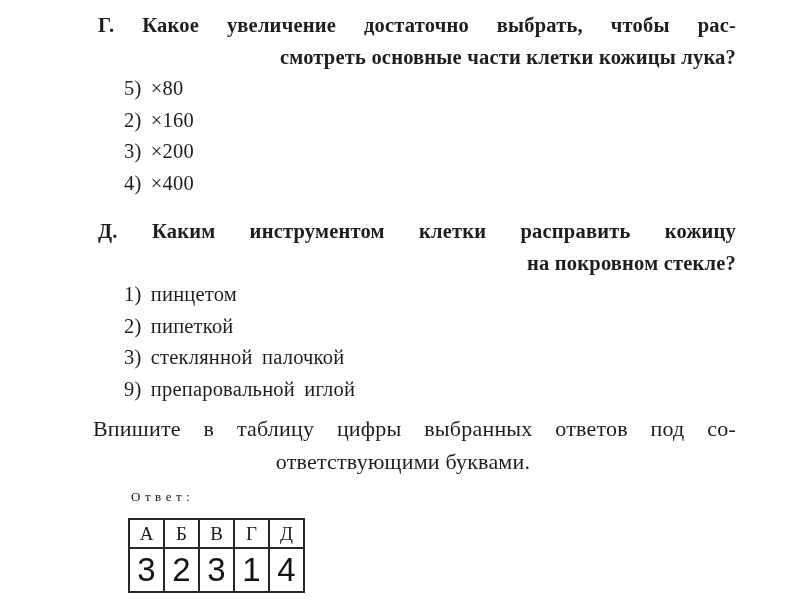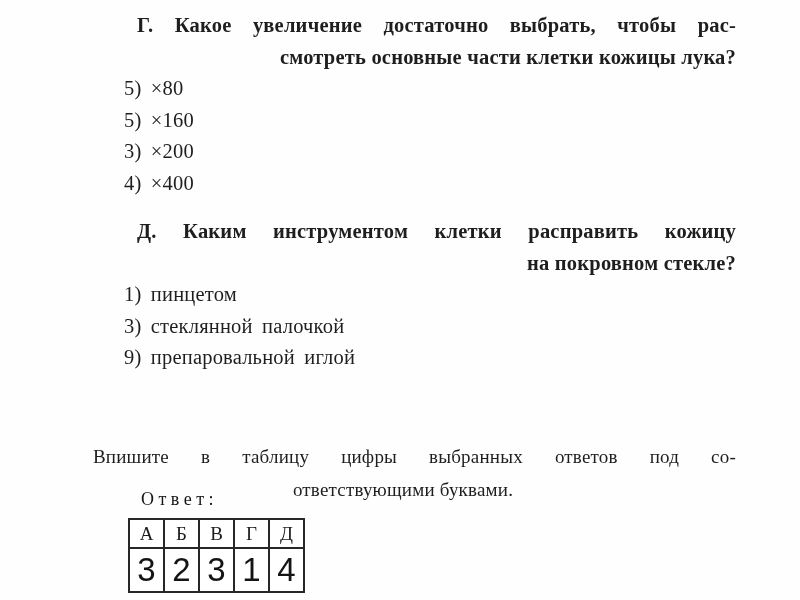--- a/index.html
+++ b/index.html
@@ -26,60 +26,59 @@
   .qblock-d { top: 215px; }
   .qline {
     font-weight: bold;
     font-size: 20.5px;
     line-height: 32px;
     letter-spacing: 0.2px;
   }
   .qline-just {
     text-align: justify;
     text-align-last: justify;
-    margin-left: 39px;
   }
   .qline-cont {
     padding-left: 26px;
     text-align: right;
   }
   .options {
     padding-left: 26px;
   }
   .option {
     font-size: 20.5px;
     font-weight: normal;
     line-height: 31.5px;
     letter-spacing: 0.2px;
     word-spacing: 4px;
   }
   
   .instruction {
     position: absolute;
     left: 70px;
-    top: 440px;
+    top: 412px;
     width: 666px;
-    font-size: 19px;
+    font-size: 22px;
     line-height: 33px;
     letter-spacing: 0.2px;
   }
   .instr-line1 {
     text-indent: 23px;
     text-align: justify;
     text-align-last: justify;
   }
   .instr-line2 {
     text-align: center;
   }
   
   .answer-label {
     position: absolute;
-    left: 141px;
+    left: 131px;
     top: 489px;
-    font-size: 18px;
+    font-size: 13px;
     letter-spacing: 4.5px;
     color: #161616;
   }
   table.answer-table {
     position: absolute;
     left: 128px;
     top: 518px;
     border-collapse: collapse;
     background: #fff;
   }
@@ -108,31 +107,32 @@
 </head>
 <body>
 
 <div class="slide">
 
   <div class="qblock qblock-g">
     <div class="qline qline-just"><span>Г.</span> <span>Какое увеличение достаточно выбрать, чтобы рас-</span></div>
     <div class="qline qline-cont">смотреть основные части клетки кожицы лука?</div>
     <div class="options">
       <div class="option">5) ×80</div>
-      <div class="option">5) ×160</div>
+      <div class="option">2) ×160</div>
       <div class="option">3) ×200</div>
       <div class="option">4) ×400</div>
     </div>
   </div>
 
   <div class="qblock qblock-d">
     <div class="qline qline-just"><span>Д.</span> <span>Каким инструментом клетки расправить кожицу</span></div>
     <div class="qline qline-cont">на покровном стекле?</div>
     <div class="options">
       <div class="option">1) пинцетом</div>
+      <div class="option">2) пипеткой</div>
       <div class="option">3) стеклянной палочкой</div>
       <div class="option">9) препаровальной иглой</div>
     </div>
   </div>
 
   <div class="instruction">
     <div class="instr-line1">Впишите в таблицу цифры выбранных ответов под со-</div>
     <div class="instr-line2">ответствующими буквами.</div>
   </div>
 

